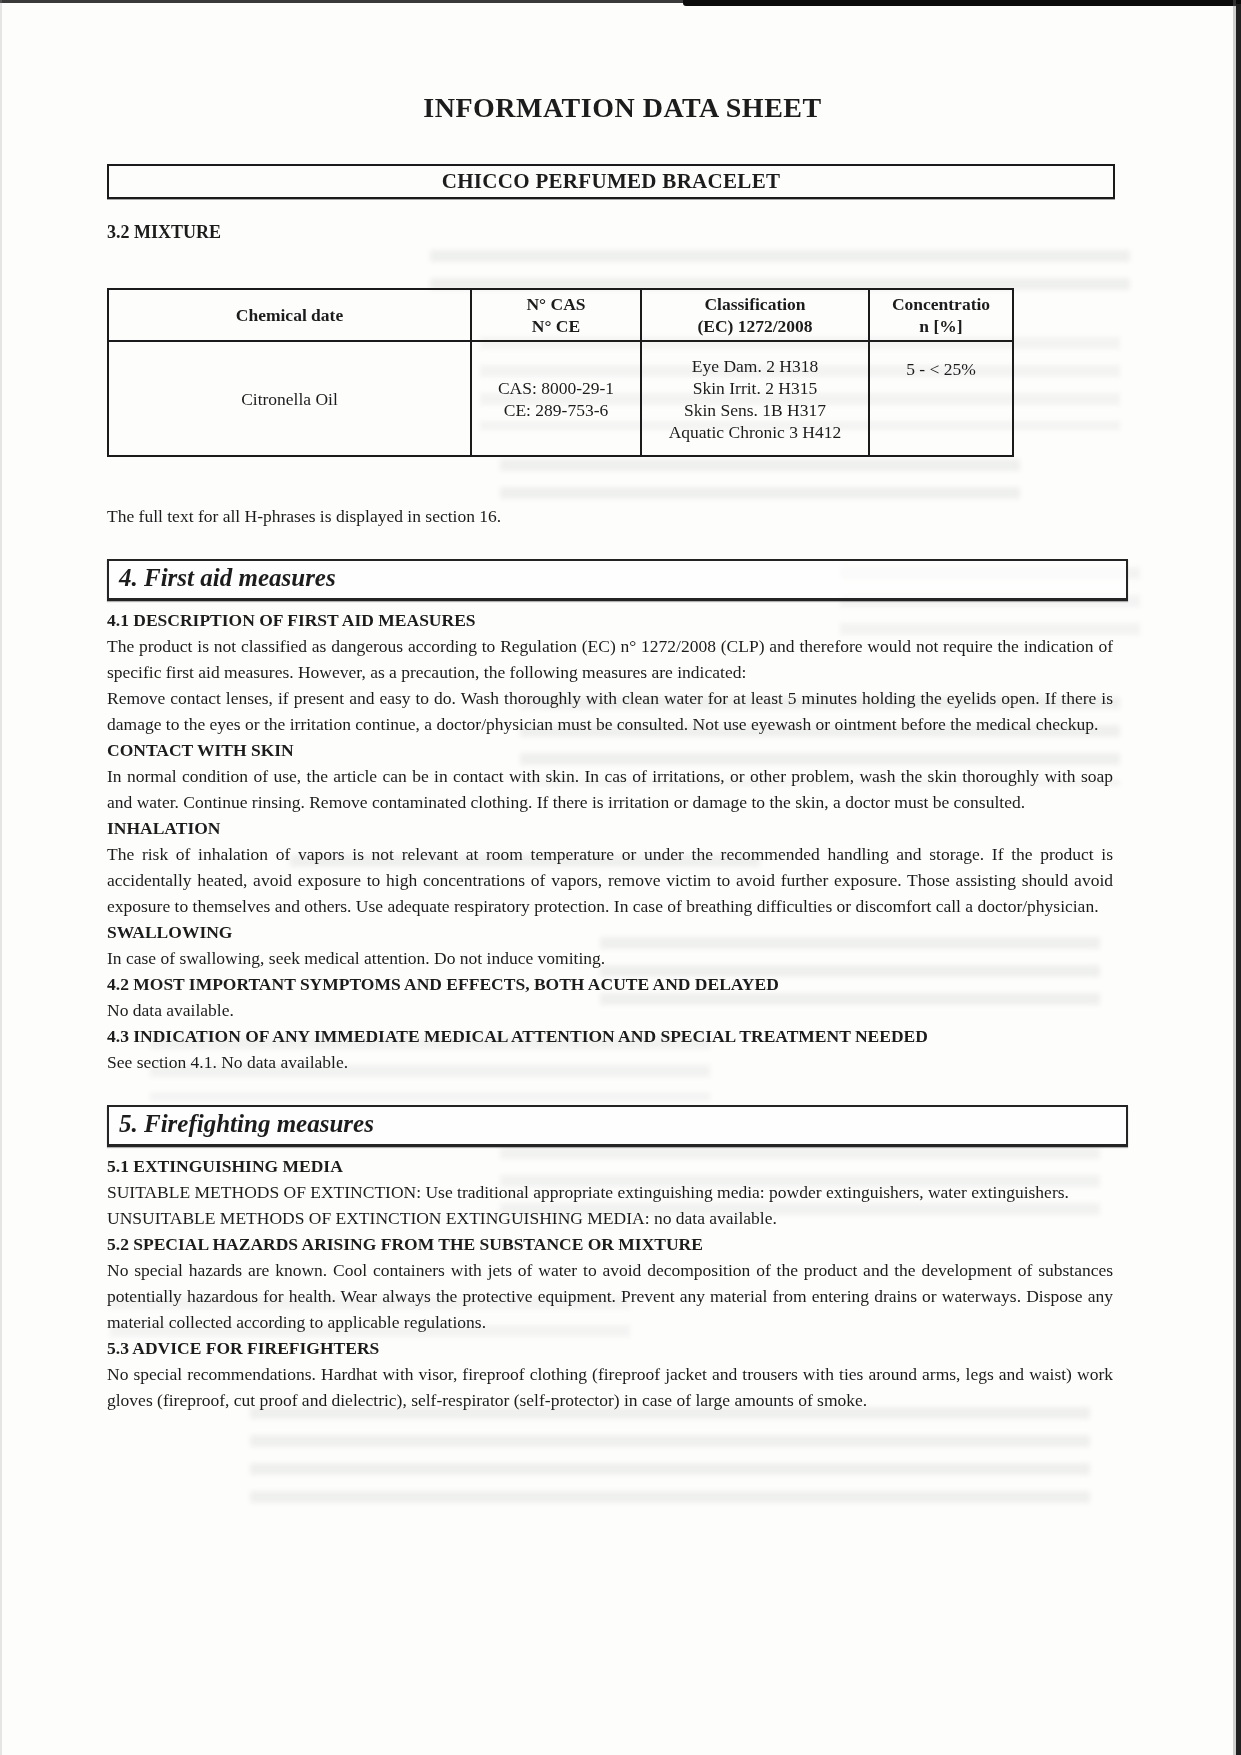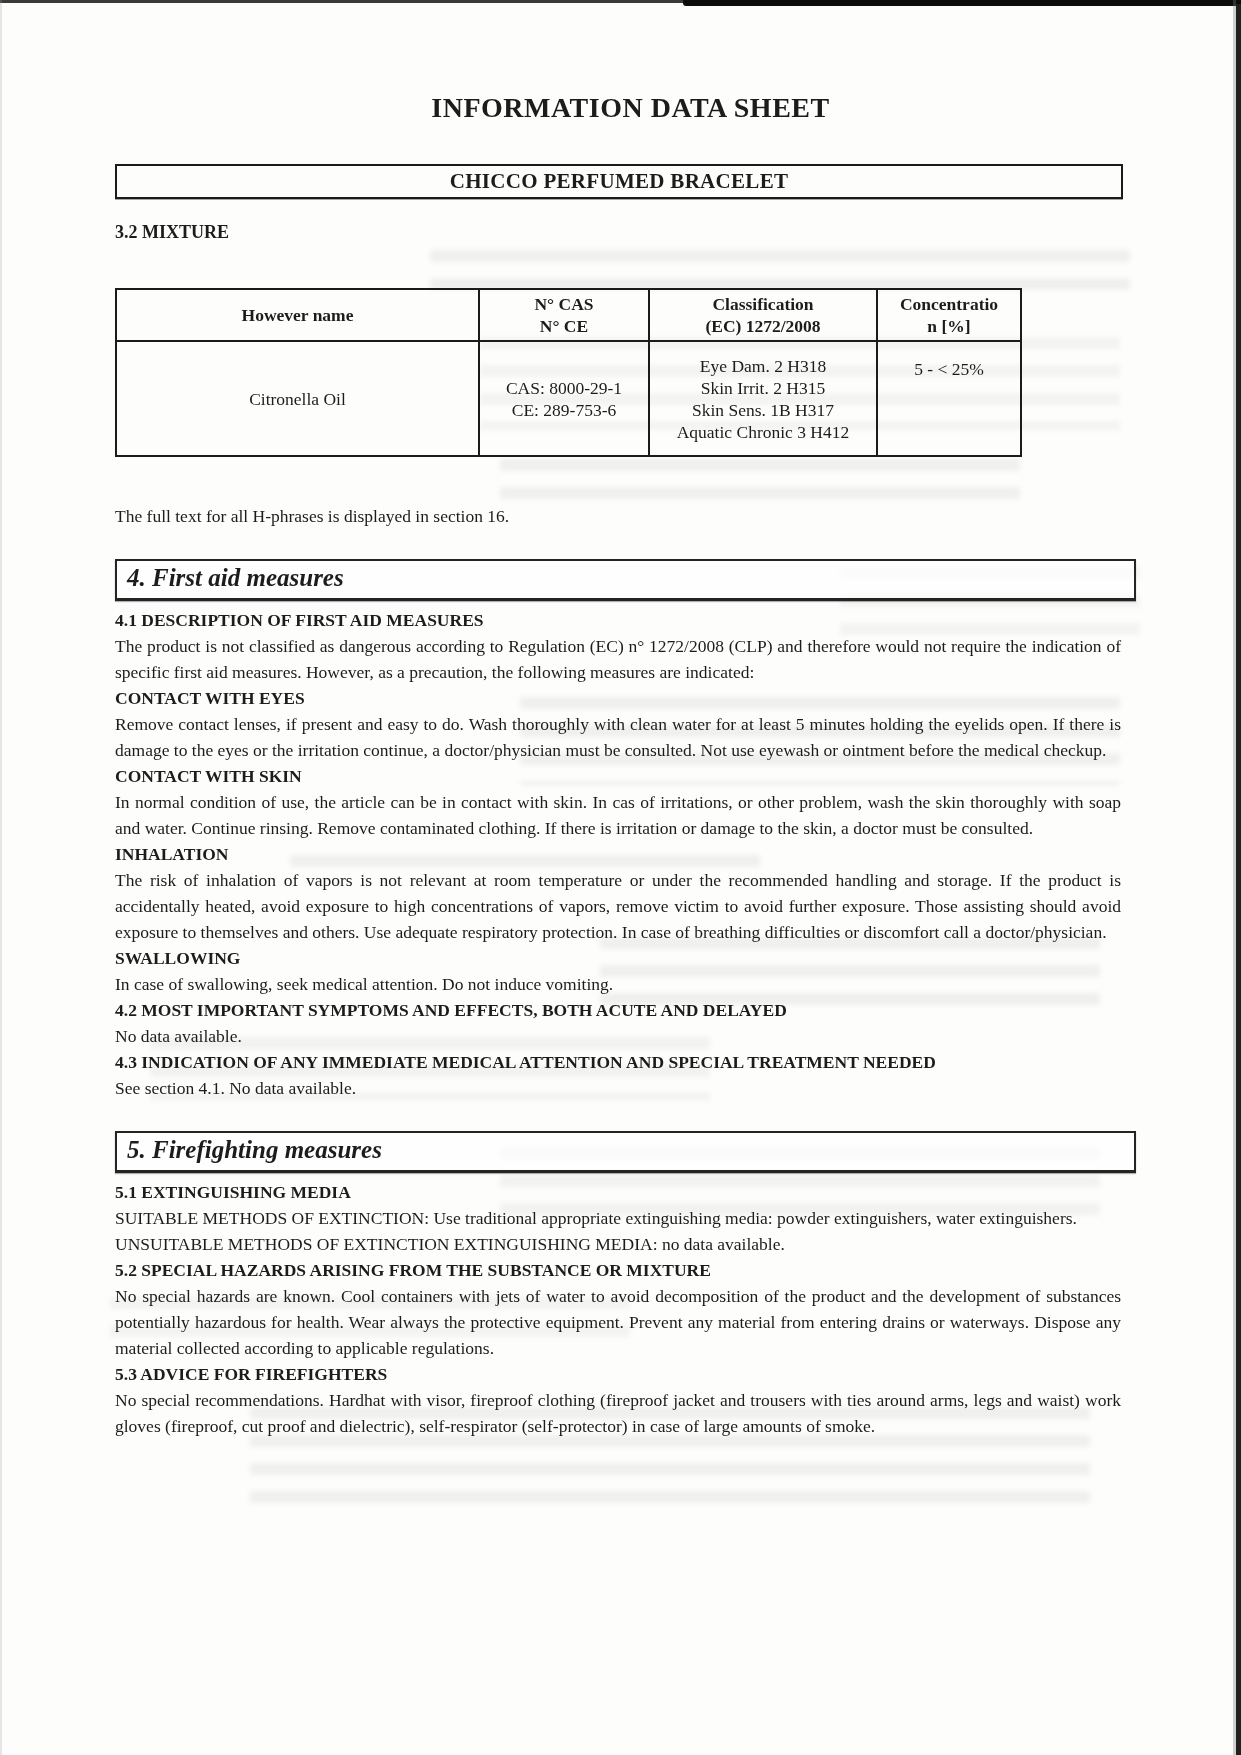--- a/index.html
+++ b/index.html
@@ -27,21 +27,21 @@
   .g3 {left:500px;top:452px;width:520px;height:60px;}
   .g4 {left:840px;top:560px;width:300px;height:80px;opacity:.4;}
   .g5 {left:520px;top:690px;width:600px;height:95px;}
   .g6 {left:290px;top:848px;width:470px;height:28px;}
   .g7 {left:600px;top:930px;width:500px;height:80px;}
   .g8 {left:150px;top:1030px;width:560px;height:70px;opacity:.45;}
   .g9 {left:500px;top:1140px;width:600px;height:90px;opacity:.45;}
   .g10{left:110px;top:1290px;width:520px;height:48px;opacity:.4;}
   .g11{left:250px;top:1400px;width:840px;height:105px;}
   
-  .content{position:absolute;left:115px;top:0;width:1031px;}
+  .content{position:absolute;left:107px;top:0;width:1031px;}
   .doc-title{
     margin-top:92px;text-align:center;font-weight:bold;font-size:28px;
     letter-spacing:.5px;line-height:32px;
   }
   
   .hdr-table{margin-top:40px;width:1004px;border:2px solid #1b1b1b;box-shadow:0 1px 0 rgba(0,0,0,.35);}
   .hdr-row1{display:flex;align-items:center;height:28px;border-bottom:2px solid #1b1b1b;font-size:19px;}
   .hdr-issue{flex:0 0 360px;padding-left:10px;}
   .hdr-revision{flex:1;text-align:center;}
   .hdr-page{flex:0 0 240px;text-align:center;}
@@ -104,21 +104,21 @@
   <table class="mix-table">
     <colgroup>
         <col class="c1">
         <col class="c2">
         <col class="c3">
         <col class="c4">
       </colgroup>
     <tbody>
         <tr>
       <th>
-        <span>However name</span>
+        <span>Chemical date</span>
       </th>
       <th>
         <div>N° CAS</div>
         <div>N° CE</div>
       </th>
       <th>
         <div>Classification</div>
         <div>(EC) 1272/2008</div>
       </th>
       <th>
@@ -142,21 +142,20 @@
     </tr>
   </tbody>
     </table>
 
   <div class="note-line body-block">The full text for all H-phrases is displayed in section 16.</div>
 
   <div class="section-box">4. First aid measures</div>
   <div class="body-block mt6">
     <div class="h">4.1 DESCRIPTION OF FIRST AID MEASURES</div>
     <div class="p">The product is not classified as dangerous according to Regulation (EC) n° 1272/2008 (CLP) and therefore would not require the indication of specific first aid measures. However, as a precaution, the following measures are indicated:</div>
-    <div class="h">CONTACT WITH EYES</div>
     <div class="p">Remove contact lenses, if present and easy to do. Wash thoroughly with clean water for at least 5 minutes holding the eyelids open. If there is damage to the eyes or the irritation continue, a doctor/physician must be consulted. Not use eyewash or ointment before the medical checkup.</div>
     <div class="h">CONTACT WITH SKIN</div>
     <div class="p">In normal condition of use, the article can be in contact with skin. In cas of irritations, or other problem, wash the skin thoroughly with soap and water. Continue rinsing. Remove contaminated clothing. If there is irritation or damage to the skin, a doctor must be consulted.</div>
     <div class="h">INHALATION</div>
     <div class="p">The risk of inhalation of vapors is not relevant at room temperature or under the recommended handling and storage. If the product is accidentally heated, avoid exposure to high concentrations of vapors, remove victim to avoid further exposure. Those assisting should avoid exposure to themselves and others. Use adequate respiratory protection. In case of breathing difficulties or discomfort call a doctor/physician.</div>
     <div class="h">SWALLOWING</div>
     <div class="p">In case of swallowing, seek medical attention. Do not induce vomiting.</div>
     <div class="h">4.2 MOST IMPORTANT SYMPTOMS AND EFFECTS, BOTH ACUTE AND DELAYED</div>
     <div class="p">No data available.</div>
     <div class="h">4.3 INDICATION OF ANY IMMEDIATE MEDICAL ATTENTION AND SPECIAL TREATMENT NEEDED</div>

